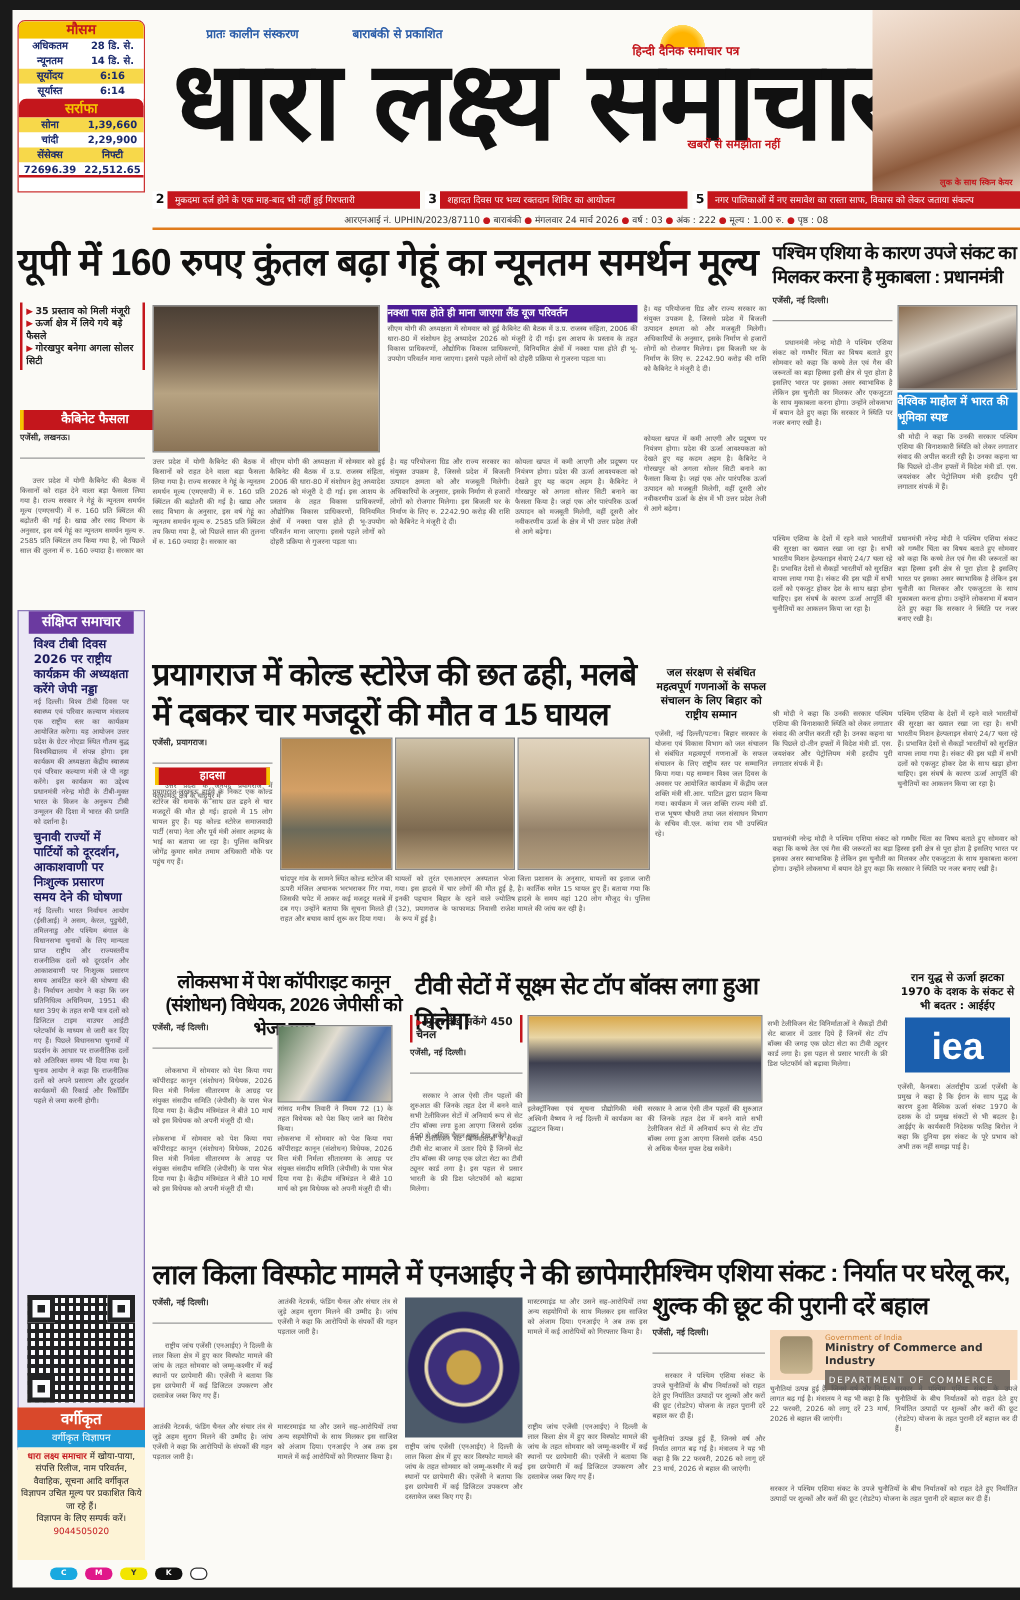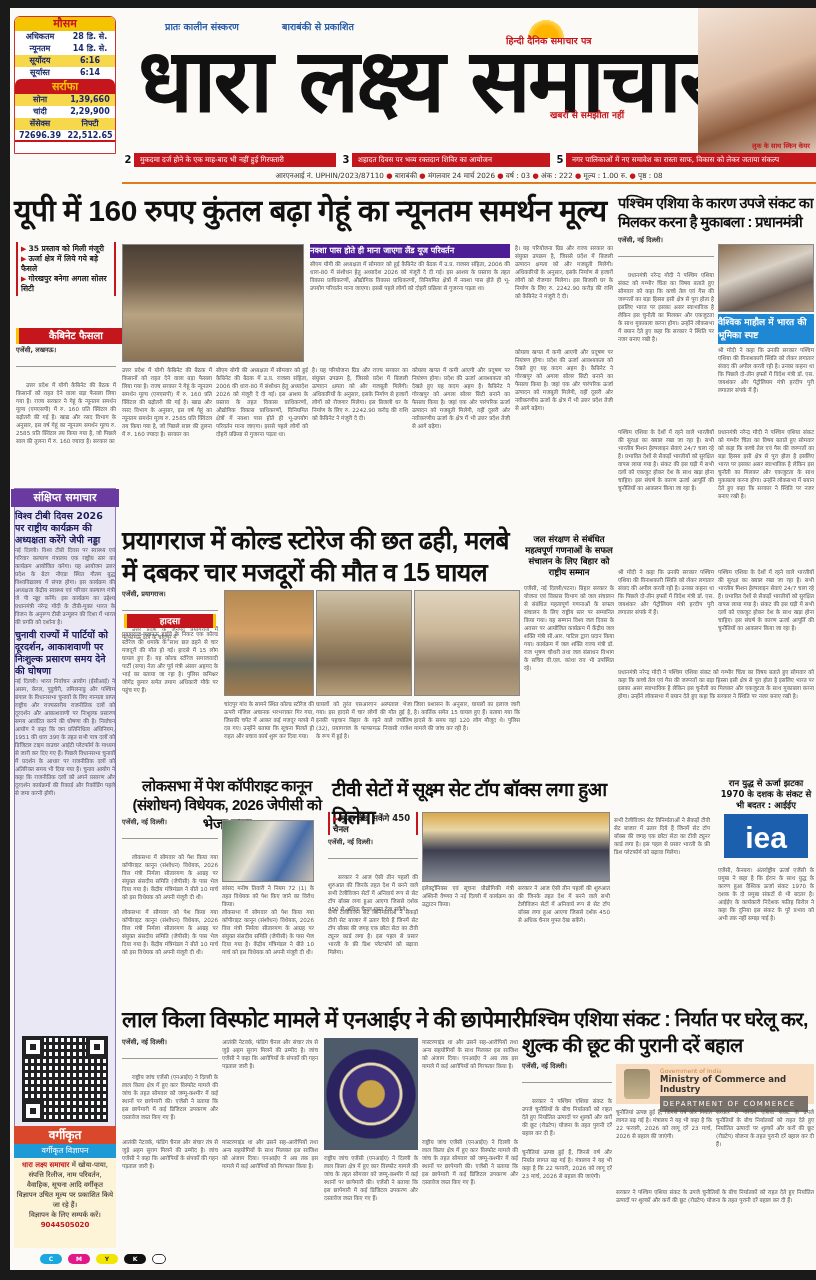--- a/index.html
+++ b/index.html
@@ -152,21 +152,21 @@
   </div>
   <div class="abs photo" style="left:708px;top:236px;width:96px;height:68px;background:linear-gradient(160deg,#8a6d50,#d9d1c5 40%,#6a5b52 70%,#b29a80)"></div>
   <div class="abs bluebox" style="left:708px;top:306px;width:96px;height:30px;font-size:9px;line-height:13px;padding-top:2px">वैश्विक माहौल में भारत की भूमिका स्पष्ट</div>
   <div class="abs txt" style="left:708px;top:338px;width:96px">श्री मोदी ने कहा कि उनकी सरकार पश्चिम एशिया की विनाशकारी स्थिति को लेकर लगातार संवाद की अपील करती रही है। उनका कहना था कि पिछले दो-तीन हफ्तों में विदेश मंत्री डॉ. एस. जयशंकर और पेट्रोलियम मंत्री हरदीप पुरी लगातार संपर्क में हैं।</div>
   <div class="abs txt" style="left:608px;top:420px;width:96px">पश्चिम एशिया के देशों में रहने वाले भारतीयों की सुरक्षा का ख्याल रखा जा रहा है। सभी भारतीय मिशन हेल्पलाइन सेवाएं 24/7 चला रहे हैं। प्रभावित देशों से सैकड़ों भारतीयों को सुरक्षित वापस लाया गया है। संकट की इस घड़ी में सभी दलों को एकजुट होकर देश के साथ खड़ा होना चाहिए। इस संघर्ष के कारण ऊर्जा आपूर्ति की चुनौतियों का आकलन किया जा रहा है।</div>
   <div class="abs txt" style="left:708px;top:420px;width:96px">प्रधानमंत्री नरेन्द्र मोदी ने पश्चिम एशिया संकट को गम्भीर चिंता का विषय बताते हुए सोमवार को कहा कि कच्चे तेल एवं गैस की जरूरतों का बड़ा हिस्सा इसी क्षेत्र से पूरा होता है इसलिए भारत पर इसका असर स्वाभाविक है लेकिन इस चुनौती का मिलकर और एकजुटता के साथ मुकाबला करना होगा। उन्होंने लोकसभा में बयान देते हुए कहा कि सरकार ने स्थिति पर नजर बनाए रखी है।</div>
   <div class="abs txt" style="left:608px;top:560px;width:96px">श्री मोदी ने कहा कि उनकी सरकार पश्चिम एशिया की विनाशकारी स्थिति को लेकर लगातार संवाद की अपील करती रही है। उनका कहना था कि पिछले दो-तीन हफ्तों में विदेश मंत्री डॉ. एस. जयशंकर और पेट्रोलियम मंत्री हरदीप पुरी लगातार संपर्क में हैं।</div>
   <div class="abs txt" style="left:708px;top:560px;width:96px">पश्चिम एशिया के देशों में रहने वाले भारतीयों की सुरक्षा का ख्याल रखा जा रहा है। सभी भारतीय मिशन हेल्पलाइन सेवाएं 24/7 चला रहे हैं। प्रभावित देशों से सैकड़ों भारतीयों को सुरक्षित वापस लाया गया है। संकट की इस घड़ी में सभी दलों को एकजुट होकर देश के साथ खड़ा होना चाहिए। इस संघर्ष के कारण ऊर्जा आपूर्ति की चुनौतियों का आकलन किया जा रहा है।</div>
   <div class="abs txt" style="left:608px;top:660px;width:196px">प्रधानमंत्री नरेन्द्र मोदी ने पश्चिम एशिया संकट को गम्भीर चिंता का विषय बताते हुए सोमवार को कहा कि कच्चे तेल एवं गैस की जरूरतों का बड़ा हिस्सा इसी क्षेत्र से पूरा होता है इसलिए भारत पर इसका असर स्वाभाविक है लेकिन इस चुनौती का मिलकर और एकजुटता के साथ मुकाबला करना होगा। उन्होंने लोकसभा में बयान देते हुए कहा कि सरकार ने स्थिति पर नजर बनाए रखी है।</div>
 
-  <div class="sidebox" style="top:480px;height:672px;padding:0 0">
+  <div class="sidebox" style="top:480px;height:672px;padding:0 12px">
     <div class="purple" style="margin:0 -4px 3px;height:18px;font-size:11px;line-height:18px">संक्षिप्त समाचार</div>
     <div class="sbhead">विश्व टीबी दिवस 2026 पर राष्ट्रीय कार्यक्रम की अध्यक्षता करेंगे जेपी नड्डा</div>
     <div class="txt">नई दिल्ली। विश्व टीबी दिवस पर स्वास्थ्य एवं परिवार कल्याण मंत्रालय एक राष्ट्रीय स्तर का कार्यक्रम आयोजित करेगा। यह आयोजन उत्तर प्रदेश के ग्रेटर नोएडा स्थित गौतम बुद्ध विश्वविद्यालय में संपन्न होगा। इस कार्यक्रम की अध्यक्षता केंद्रीय स्वास्थ्य एवं परिवार कल्याण मंत्री जे पी नड्डा करेंगे। इस कार्यक्रम का उद्देश्य प्रधानमंत्री नरेन्द्र मोदी के टीबी-मुक्त भारत के विजन के अनुरूप टीबी उन्मूलन की दिशा में भारत की प्रगति को दर्शाना है।</div>
     <div class="sbhead" style="margin-top:3px">चुनावी राज्यों में पार्टियों को दूरदर्शन, आकाशवाणी पर निःशुल्क प्रसारण समय देने की घोषणा</div>
     <div class="txt">नई दिल्ली। भारत निर्वाचन आयोग (ईसीआई) ने असम, केरल, पुडुचेरी, तमिलनाडु और पश्चिम बंगाल के विधानसभा चुनावों के लिए मान्यता प्राप्त राष्ट्रीय और राज्यस्तरीय राजनीतिक दलों को दूरदर्शन और आकाशवाणी पर निःशुल्क प्रसारण समय आवंटित करने की घोषणा की है। निर्वाचन आयोग ने कहा कि जन प्रतिनिधित्व अधिनियम, 1951 की धारा 39ए के तहत सभी पात्र दलों को डिजिटल टाइम वाउचर आईटी प्लेटफॉर्म के माध्यम से जारी कर दिए गए हैं। पिछले विधानसभा चुनावों में प्रदर्शन के आधार पर राजनीतिक दलों को अतिरिक्त समय भी दिया गया है। चुनाव आयोग ने कहा कि राजनीतिक दलों को अपने प्रसारण और दूरदर्शन कार्यक्रमों की रिकार्ड और रिकॉर्डिंग पहले से जमा करनी होगी।</div>
   </div>
 
   <div class="qr">
     <div class="f" style="left:0;top:0">
         <i></i>
@@ -177,21 +177,21 @@
     <div class="f" style="left:0;bottom:0">
         <i></i>
       </div>
   </div>
   <div class="abs" style="left:4px;top:1118px;width:102px;height:18px;background:#d9482b;color:#fff;font-weight:bold;text-align:center;font-size:12px;line-height:18px">वर्गीकृत</div>
   <div class="abs" style="left:4px;top:1136px;width:102px;height:14px;background:#1e9bd7;color:#fff;text-align:center;font-size:8px;line-height:14px">वर्गीकृत विज्ञापन</div>
   <div class="abs" style="left:4px;top:1150px;width:102px;height:90px;background:#fdf3d6;font-size:7px;line-height:10px;text-align:center;padding:2px">
     <span style="color:#c4161c;font-weight:bold">धारा लक्ष्य समाचार</span>
     <span>में खोया-पाया, संपत्ति रिलीज, नाम परिवर्तन, वैवाहिक, सूचना आदि वर्गीकृत विज्ञापन उचित मूल्य पर प्रकाशित किये जा रहे हैं।</span><br>
     <span>विज्ञापन के लिए सम्पर्क करें।</span><br>
-    <span style="color:#c4161c;font-weight:bold">9044505020</span>
+    <span style="color:#c4161c;font-weight:normal">9044505020</span>
   </div>
   <div class="cmyk">
     <span style="background:#19a9e0">C</span>
     <span style="background:#e0188a">M</span>
     <span style="background:#f2e500;color:#333">Y</span>
     <span style="background:#111">K</span>
     <span style="background:#fff;border:1px solid #333;width:14px"></span>
   </div>
 
   <div class="abs hl" style="left:112px;top:516px;width:398px;font-size:25px;line-height:32px;text-align:left">प्रयागराज में कोल्ड स्टोरेज की छत ढही, मलबे में दबकर चार मजदूरों की मौत व 15 घायल</div>

